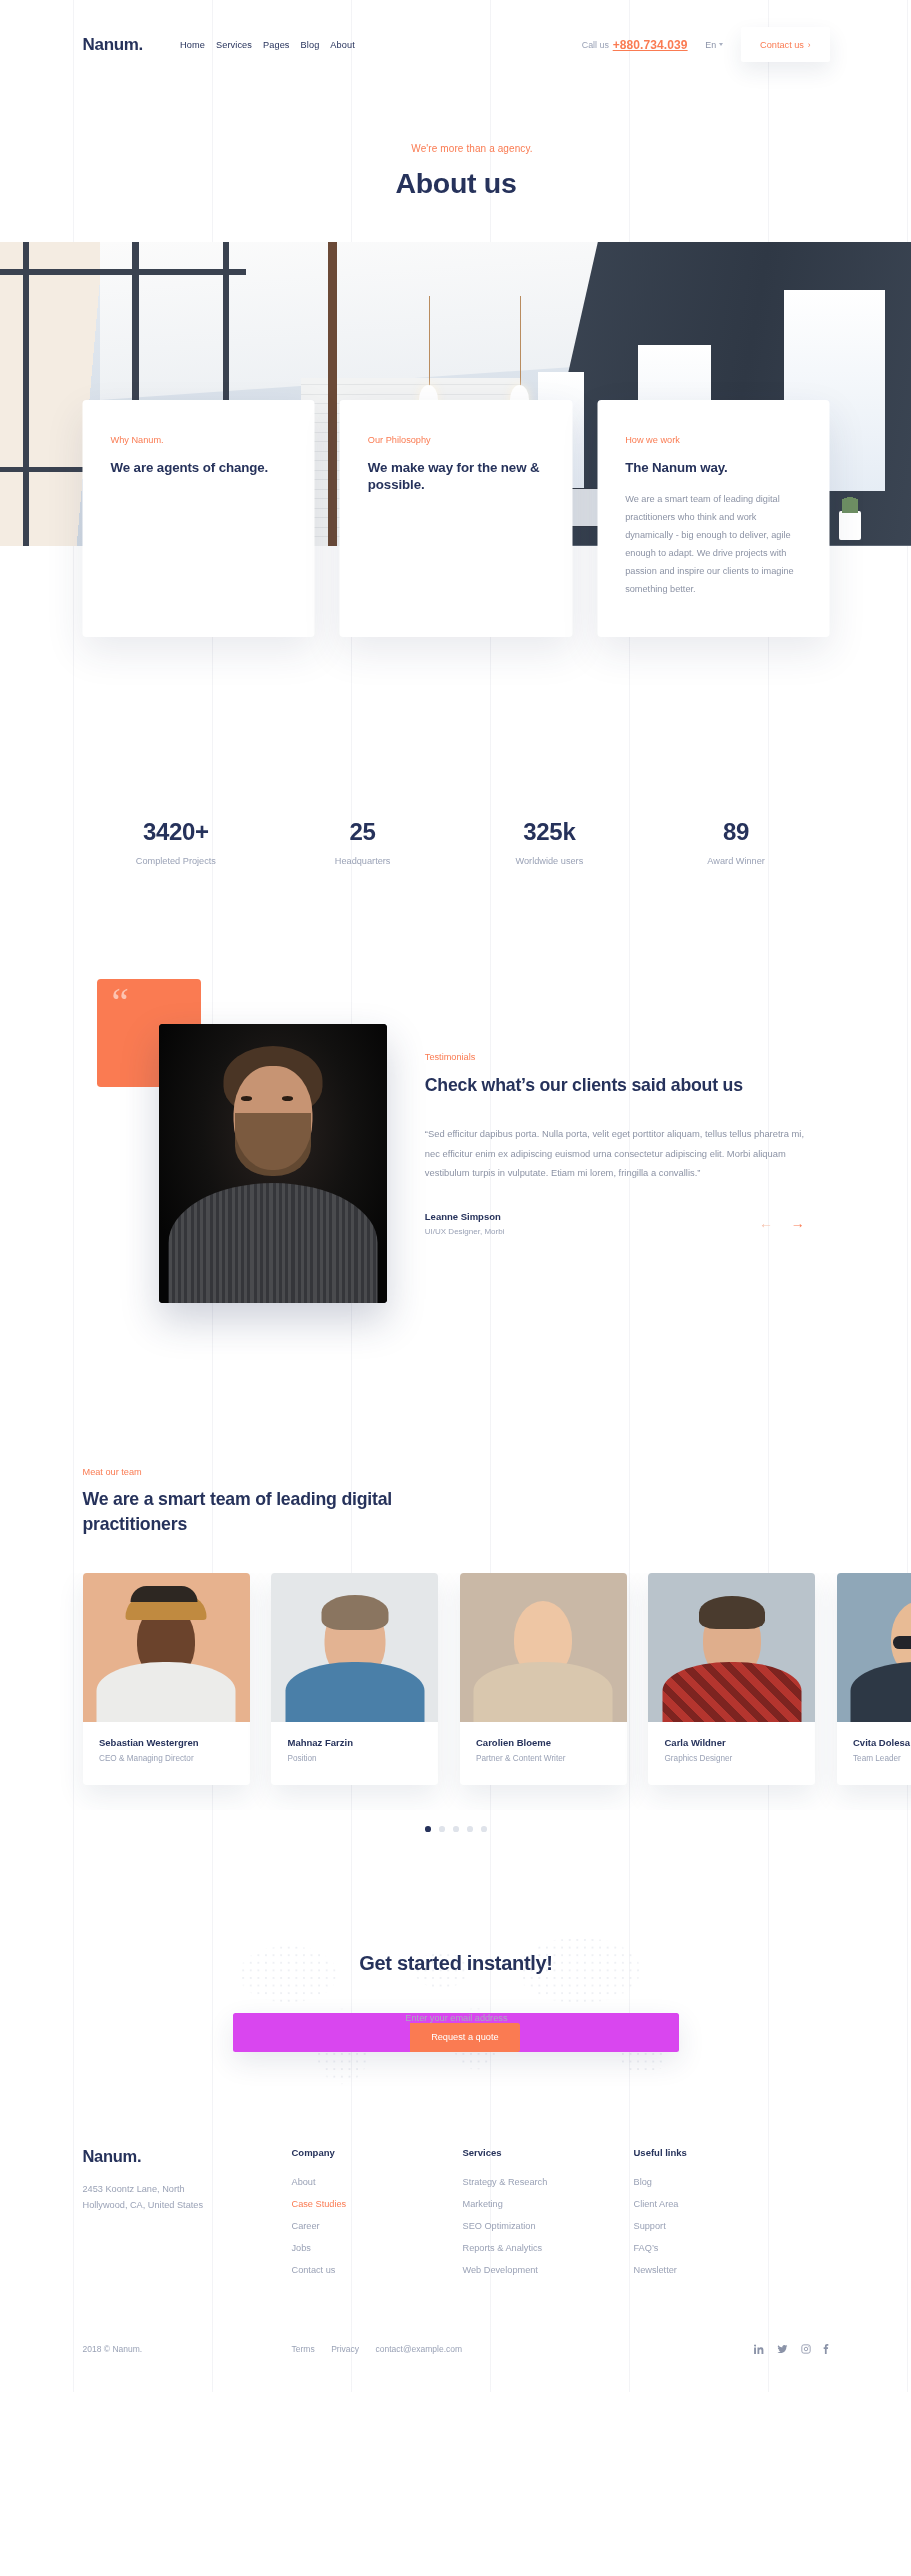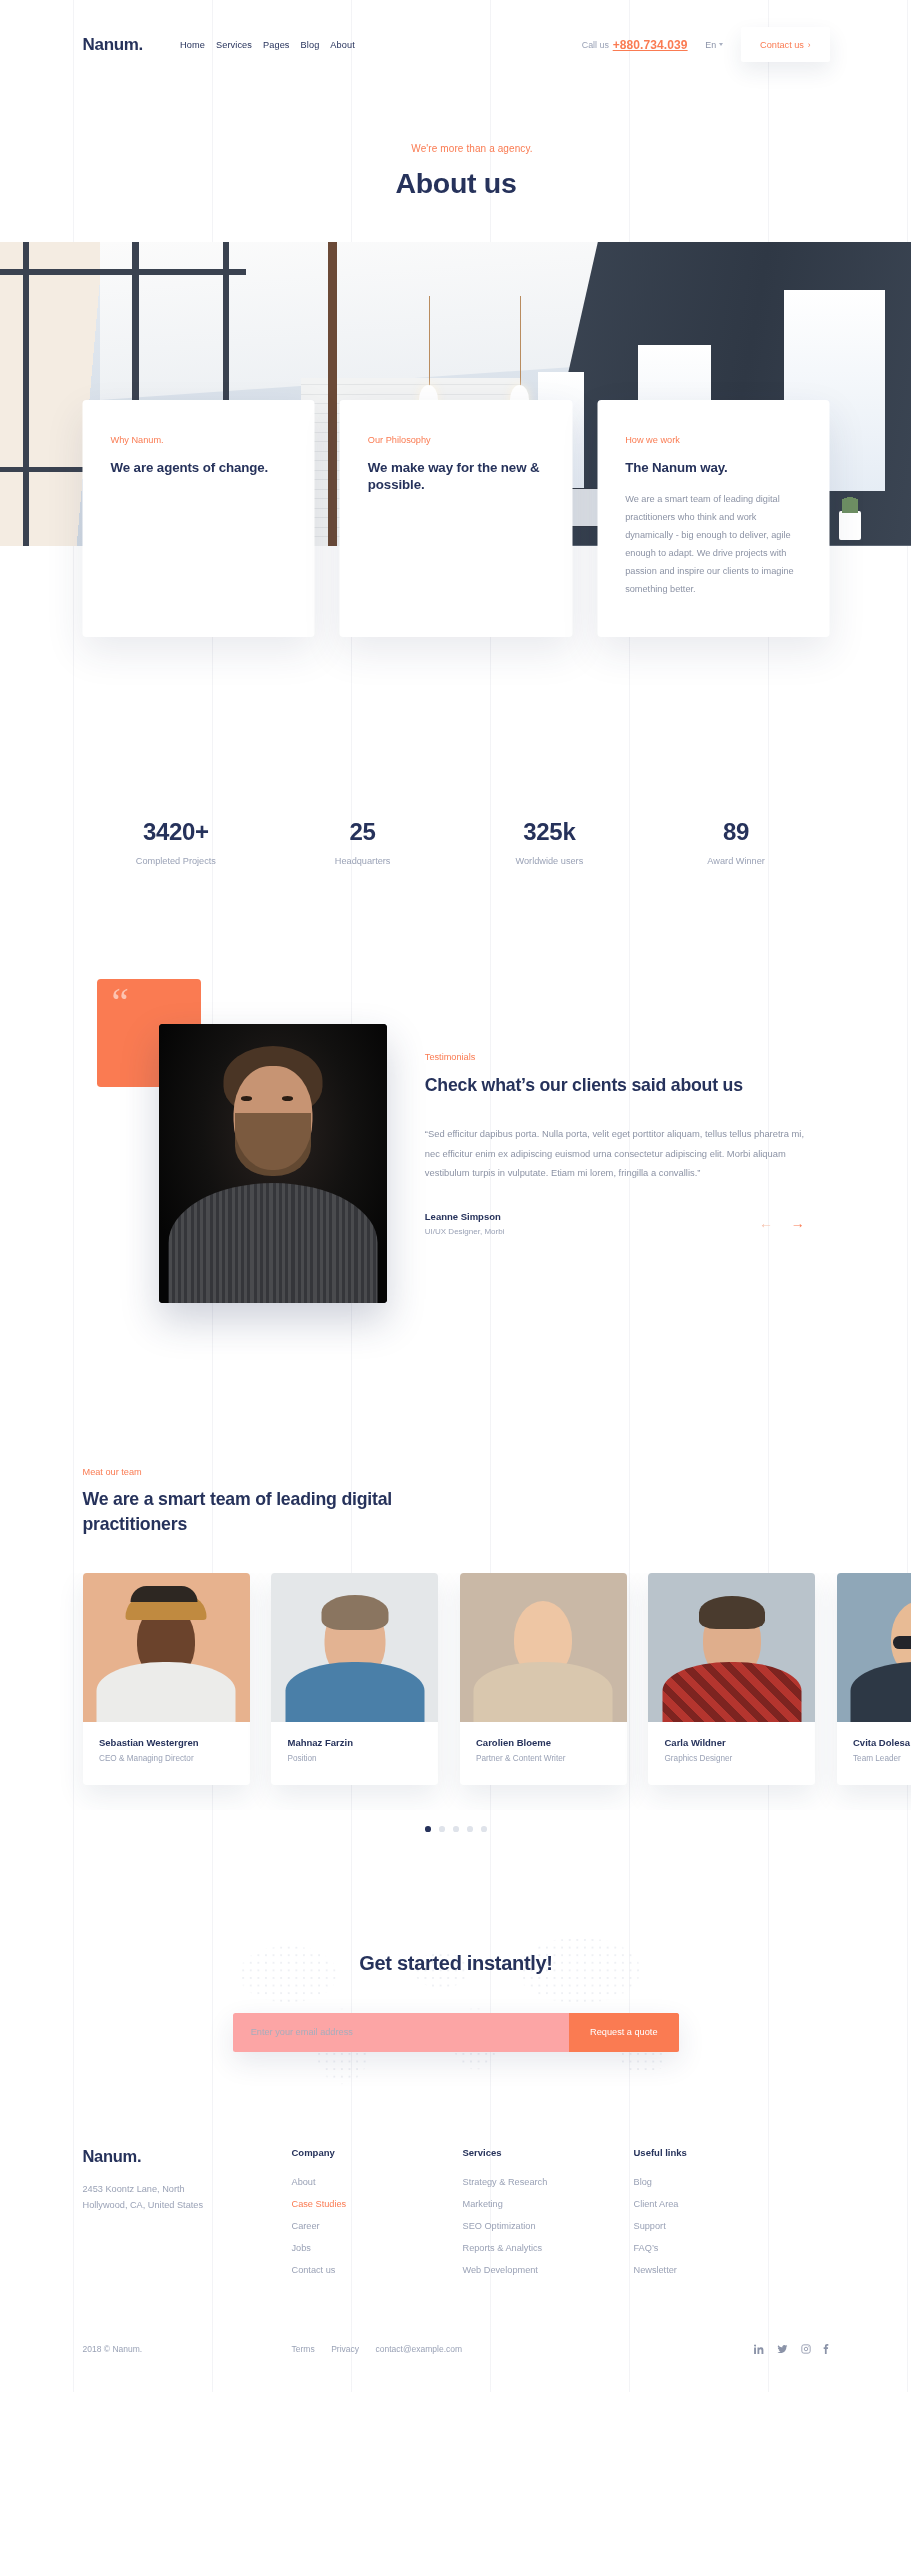--- a/index.html
+++ b/index.html
@@ -222,23 +222,23 @@
     mask-image:
       radial-gradient(ellipse 76px 44px at 16% 28%, #000 62%, transparent 66%),
       radial-gradient(ellipse 44px 60px at 27% 66%, #000 60%, transparent 64%),
       radial-gradient(ellipse 44px 28.5px at 47% 26%, #000 60%, transparent 64%),
       radial-gradient(ellipse 38px 49px at 54% 62%, #000 60%, transparent 64%),
       radial-gradient(ellipse 95px 51px at 75% 26%, #000 62%, transparent 66%),
       radial-gradient(ellipse 37px 25px at 88% 72%, #000 60%, transparent 64%);
   }
   .cta h2{ position:relative; font-size:20px; font-weight:bold; color:#26325b; letter-spacing:-0.3px; }
   .subscribe{
-    position:relative; margin:38px auto 0; width:446px; height:39px; background:#fca5a5;
+    position:relative; margin:38px auto 0; width:446px; height:39px; background:#d946ef;
     border-radius:2.5px; box-shadow:0 10px 28px rgba(38,50,91,.11);
-    display:flex; align-items:center; padding-left:17.7px;
+    display:flex; align-items:center; padding-left:17.7px;flex-direction:column;
   }
   .subscribe input{
     flex:1; border:none; outline:none; font-family:inherit; font-size:9.2px; color:#26325b;
     background:transparent;
   }
   .subscribe input::placeholder{ color:#a7adbc; }
   .quote-btn{
     background:#fa7b52; border:none; color:#fff; font-family:inherit; font-size:9.2px;
     height:39px; padding:0 21.5px; border-radius:0 2.5px 2.5px 0; cursor:pointer; white-space:nowrap;
   }

